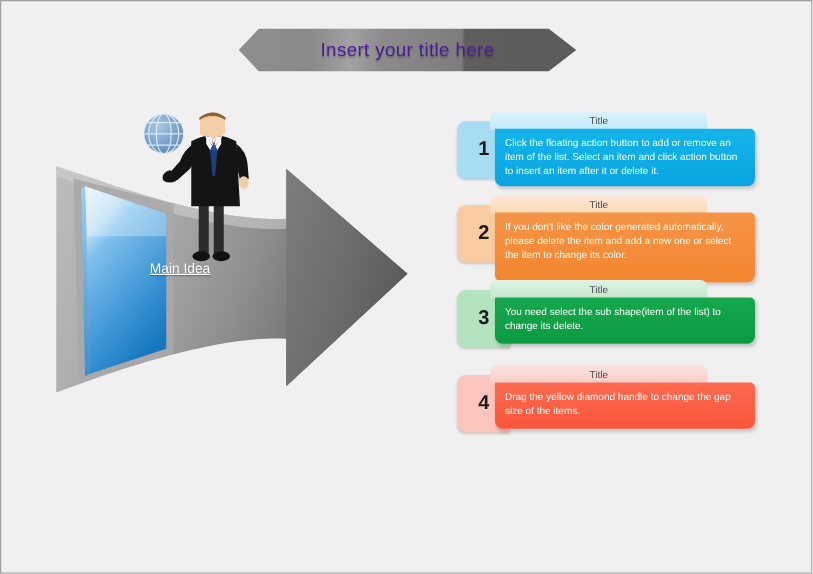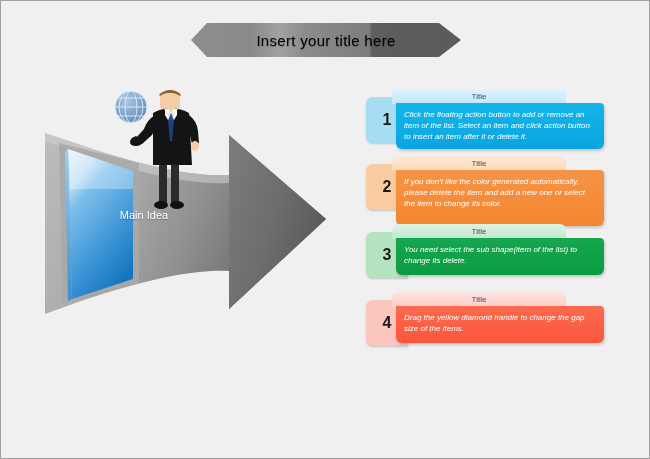--- a/index.html
+++ b/index.html
@@ -18,34 +18,35 @@
   }
 
   
   #title-banner{
     position:absolute;left:190px;top:18px;width:270px;height:42px;
   }
   #title-banner svg{position:absolute;left:0;top:0;}
   #title-text{
     position:absolute;left:0;top:0;width:270px;height:42px;
     display:flex;align-items:center;justify-content:center;
-    color:#000000;font-size:15px;letter-spacing:.3px;
+    color:#4c1d95;font-size:15px;letter-spacing:.3px;
     text-shadow:0 1px 1px rgba(0,0,0,.25);
   }
 
   
   #arrow-graphic{
     position:absolute;left:40px;top:130px;width:295px;height:185px;
   }
   #arrow-graphic svg{position:absolute;left:0;top:0;}
   #main-idea-label{
     position:absolute;left:75px;top:78px;width:56px;
     text-align:center;color:#ffffff;font-size:11px;line-height:13px;
     text-shadow:0 1px 1px rgba(0,0,0,.3);
     pointer-events:none;
+    text-decoration:underline;
   }
 
   
   #businessman{
     position:absolute;left:108px;top:84px;width:108px;height:126px;
   }
   #businessman svg{position:absolute;left:0;top:0;}
 
   
   .list-item{position:absolute;left:365px;width:240px;}
@@ -63,21 +64,20 @@
     display:flex;align-items:center;justify-content:center;
     font-size:8px;color:#4a4a55;
   }
   .body-box{
     position:absolute;left:30px;top:14px;width:208px;
     border-radius:0 4px 6px 6px;
     padding:6px 8px 16px 8px;
     box-sizing:border-box;
     color:#ffffff;font-size:8px;line-height:11px;
     box-shadow:1px 2px 3px rgba(0,0,0,.18);
-    font-style:italic;
   }
 </style>
 </head>
 <body>
 
 <div id="canvas">
 
   <div id="title-banner">
     <svg width="270" height="42" viewBox="0 0 270 42">
       <defs>

